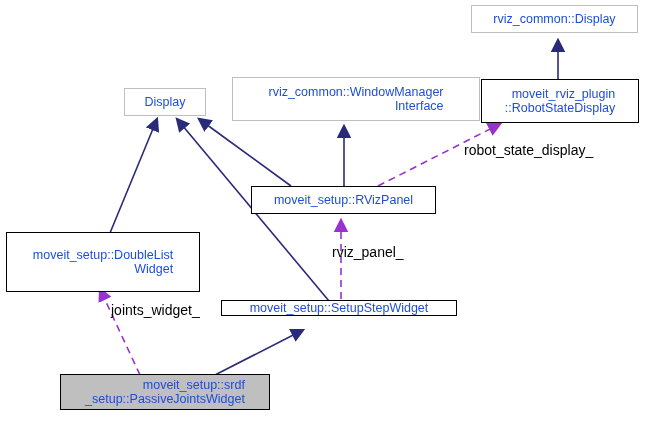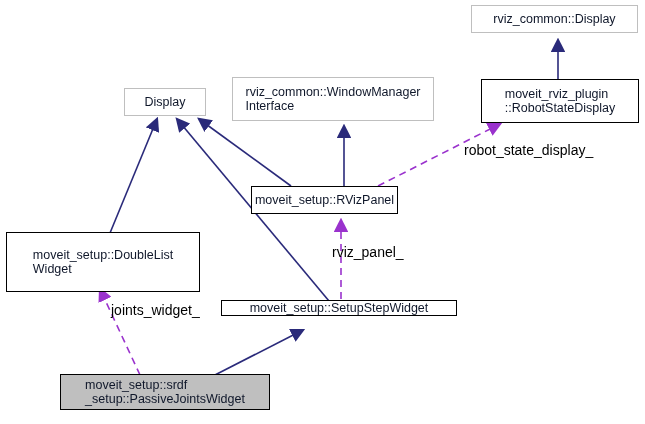--- a/index.html
+++ b/index.html
@@ -21,23 +21,23 @@
     top: 0;
     width: 645px;
     height: 424px;
   }
   .node {
     position: absolute;
     box-sizing: border-box;
     display: flex;
     align-items: center;
     justify-content: center;
-    text-align: left;
+    text-align: right;
     background: #ffffff;
-    color: #0f172a;
+    color: #1d4ed8;
     font-size: 12.5px;
     line-height: 14.5px;
     white-space: pre-line;
     z-index: 3;
   }
   .node.external {
     border: 1px solid #bfbfbf;
   }
   .node.internal {
     border: 1.6px solid #000000;
@@ -90,31 +90,31 @@
   </svg>
 
   <div class="node external" style="left:471px; top:5px; width:167px; height:28px;">
     <span>rviz_common::Display</span>
   </div>
 
   <div class="node external" style="left:124px; top:88px; width:82px; height:28px;">
     <span>Display</span>
   </div>
 
-  <div class="node external" style="left:232px; top:77px; width:202px; height:44px;">
+  <div class="node external" style="left:232px; top:77px; width:248px; height:44px;">
     <span>rviz_common::WindowManager
 Interface</span>
   </div>
 
   <div class="node internal" style="left:481px; top:79px; width:158px; height:44px;">
     <span>moveit_rviz_plugin
 ::RobotStateDisplay</span>
   </div>
 
-  <div class="node internal" style="left:251px; top:186px; width:147px; height:28px;">
+  <div class="node internal" style="left:251px; top:186px; width:185px; height:28px;">
     <span>moveit_setup::RVizPanel</span>
   </div>
 
   <div class="node internal" style="left:6px; top:232px; width:194px; height:60px;">
     <span>moveit_setup::DoubleList
 Widget</span>
   </div>
 
   <div class="node internal" style="left:221px; top:300px; width:236px; height:16px;">
     <span>moveit_setup::SetupStepWidget</span>

